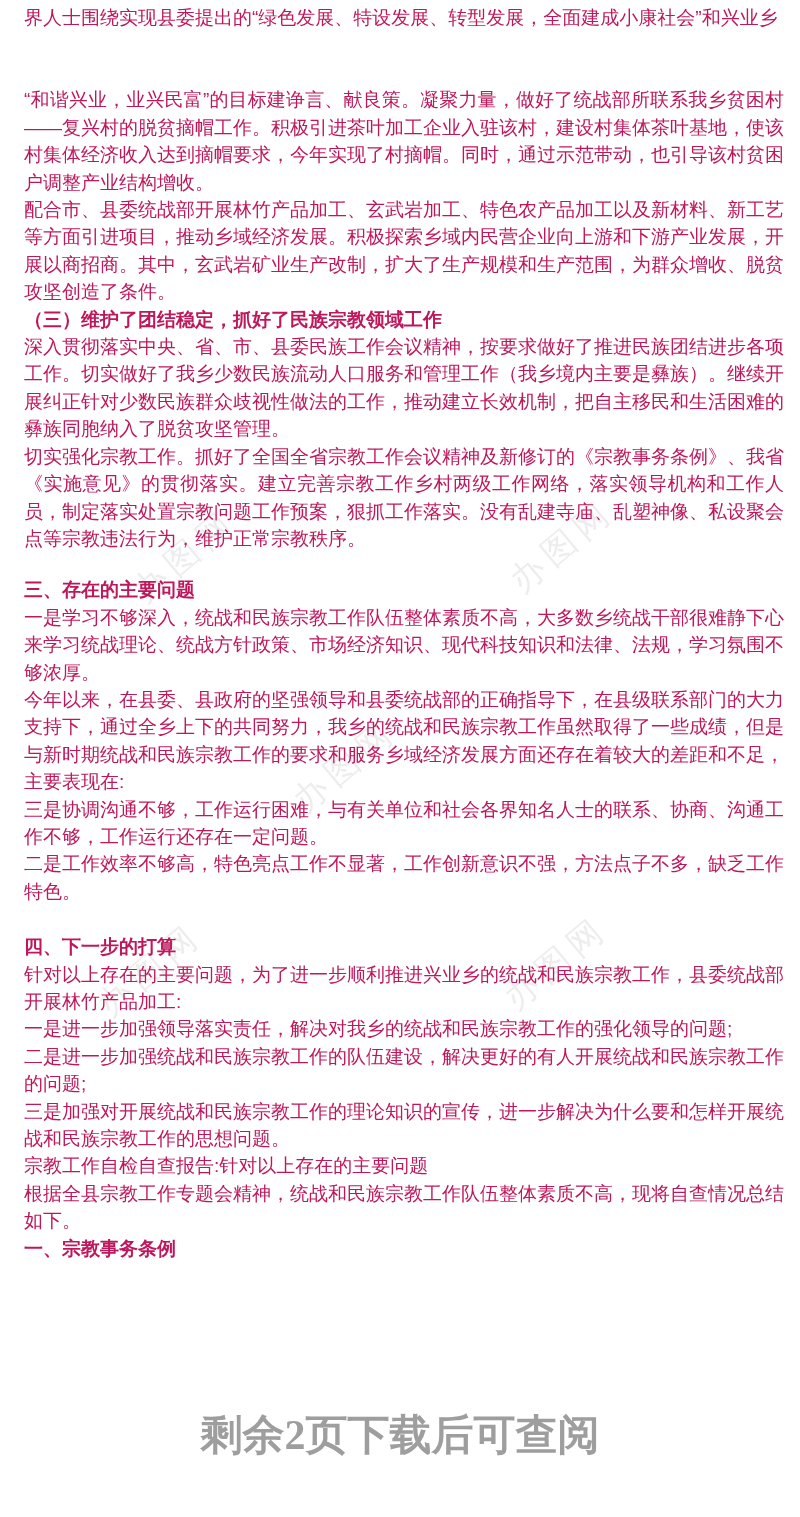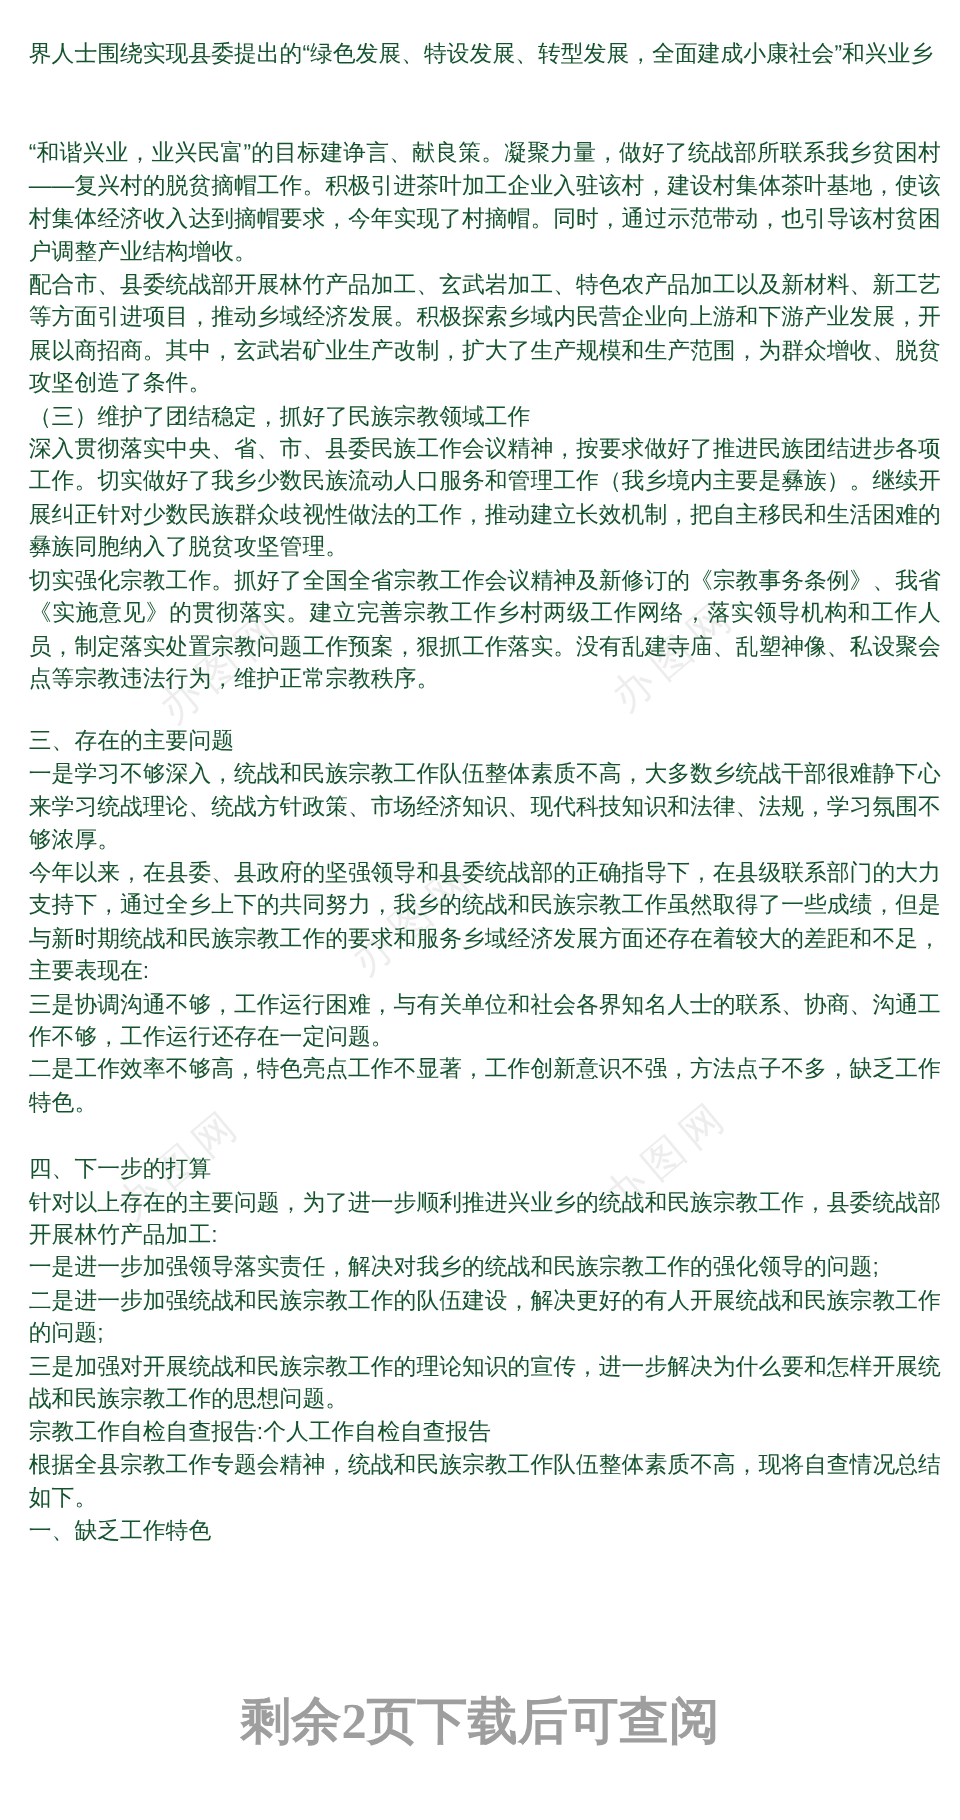--- a/index.html
+++ b/index.html
@@ -38,21 +38,21 @@
     color: #1c1c1c;
     font-size: 19px;
     line-height: 27.4px;
     text-align: justify;
   }
   .para {
     margin: 0;
     word-break: break-all;
   }
   .para.heading {
-    font-weight: 400; 
+    font-weight: 700; 
   }
   .gap {
     width: 100%;
   }
   .footer {
     position: absolute;
     left: 0;
     top: 1412px;
     width: 100%;
     z-index: 2;
@@ -71,40 +71,40 @@
 <body>
 
 <div class="page">
   <div class="watermark-layer">
       <span class="wm" style="left: 185px; top: 556px; color: rgba(0, 0, 0, 0.07);">办图网</span>
       <span class="wm" style="left: 562px; top: 546px; color: rgba(0, 0, 0, 0.07);">办图网</span>
       <span class="wm" style="left: 345px; top: 766px; color: rgba(0, 0, 0, 0.07);">办图网</span>
       <span class="wm" style="left: 150px; top: 970px; color: rgba(0, 0, 0, 0.07);">办图网</span>
       <span class="wm" style="left: 556px; top: 963px; color: rgba(0, 0, 0, 0.07);">办图网</span>
     </div>
-  <div class="content" id="content" style="color: #14532d; margin-top: 28px;">
+  <div class="content" id="content" style="color: #be185d;">
       <p class="para">界人士围绕实现县委提出的“绿色发展、特设发展、转型发展，全面建成小康社会”和兴业乡</p>
       <div class="gap" style="height: 55px;"></div>
       <p class="para">“和谐兴业，业兴民富”的目标建诤言、献良策。凝聚力量，做好了统战部所联系我乡贫困村——复兴村的脱贫摘帽工作。积极引进茶叶加工企业入驻该村，建设村集体茶叶基地，使该村集体经济收入达到摘帽要求，今年实现了村摘帽。同时，通过示范带动，也引导该村贫困户调整产业结构增收。</p>
       <p class="para">配合市、县委统战部开展林竹产品加工、玄武岩加工、特色农产品加工以及新材料、新工艺等方面引进项目，推动乡域经济发展。积极探索乡域内民营企业向上游和下游产业发展，开展以商招商。其中，玄武岩矿业生产改制，扩大了生产规模和生产范围，为群众增收、脱贫攻坚创造了条件。</p>
       <p class="para heading">（三）维护了团结稳定，抓好了民族宗教领域工作</p>
       <p class="para">深入贯彻落实中央、省、市、县委民族工作会议精神，按要求做好了推进民族团结进步各项工作。切实做好了我乡少数民族流动人口服务和管理工作（我乡境内主要是彝族）。继续开展纠正针对少数民族群众歧视性做法的工作，推动建立长效机制，把自主移民和生活困难的彝族同胞纳入了脱贫攻坚管理。</p>
       <p class="para">切实强化宗教工作。抓好了全国全省宗教工作会议精神及新修订的《宗教事务条例》、我省《实施意见》的贯彻落实。建立完善宗教工作乡村两级工作网络，落实领导机构和工作人员，制定落实处置宗教问题工作预案，狠抓工作落实。没有乱建寺庙、乱塑神像、私设聚会点等宗教违法行为，维护正常宗教秩序。</p>
       <div class="gap" style="height: 24px;"></div>
       <p class="para heading">三、存在的主要问题</p>
       <p class="para">一是学习不够深入，统战和民族宗教工作队伍整体素质不高，大多数乡统战干部很难静下心来学习统战理论、统战方针政策、市场经济知识、现代科技知识和法律、法规，学习氛围不够浓厚。</p>
       <p class="para">今年以来，在县委、县政府的坚强领导和县委统战部的正确指导下，在县级联系部门的大力支持下，通过全乡上下的共同努力，我乡的统战和民族宗教工作虽然取得了一些成绩，但是与新时期统战和民族宗教工作的要求和服务乡域经济发展方面还存在着较大的差距和不足，主要表现在:</p>
       <p class="para">三是协调沟通不够，工作运行困难，与有关单位和社会各界知名人士的联系、协商、沟通工作不够，工作运行还存在一定问题。</p>
       <p class="para">二是工作效率不够高，特色亮点工作不显著，工作创新意识不强，方法点子不多，缺乏工作特色。</p>
       <div class="gap" style="height: 28px;"></div>
       <p class="para heading">四、下一步的打算</p>
       <p class="para">针对以上存在的主要问题，为了进一步顺利推进兴业乡的统战和民族宗教工作，县委统战部开展林竹产品加工:</p>
       <p class="para">一是进一步加强领导落实责任，解决对我乡的统战和民族宗教工作的强化领导的问题;</p>
       <p class="para">二是进一步加强统战和民族宗教工作的队伍建设，解决更好的有人开展统战和民族宗教工作的问题;</p>
       <p class="para">三是加强对开展统战和民族宗教工作的理论知识的宣传，进一步解决为什么要和怎样开展统战和民族宗教工作的思想问题。</p>
-      <p class="para">宗教工作自检自查报告:个人工作自检自查报告</p>
+      <p class="para">宗教工作自检自查报告:针对以上存在的主要问题</p>
       <p class="para">根据全县宗教工作专题会精神，统战和民族宗教工作队伍整体素质不高，现将自查情况总结如下。</p>
-      <p class="para heading">一、缺乏工作特色</p>
+      <p class="para heading">一、宗教事务条例</p>
     </div>
   <div class="footer" style="color: rgb(158, 158, 158);">
     <span class="remain">剩余2页</span><span class="hint">下载后可查阅</span>
   </div>
 </div>
 
 </body></html>

